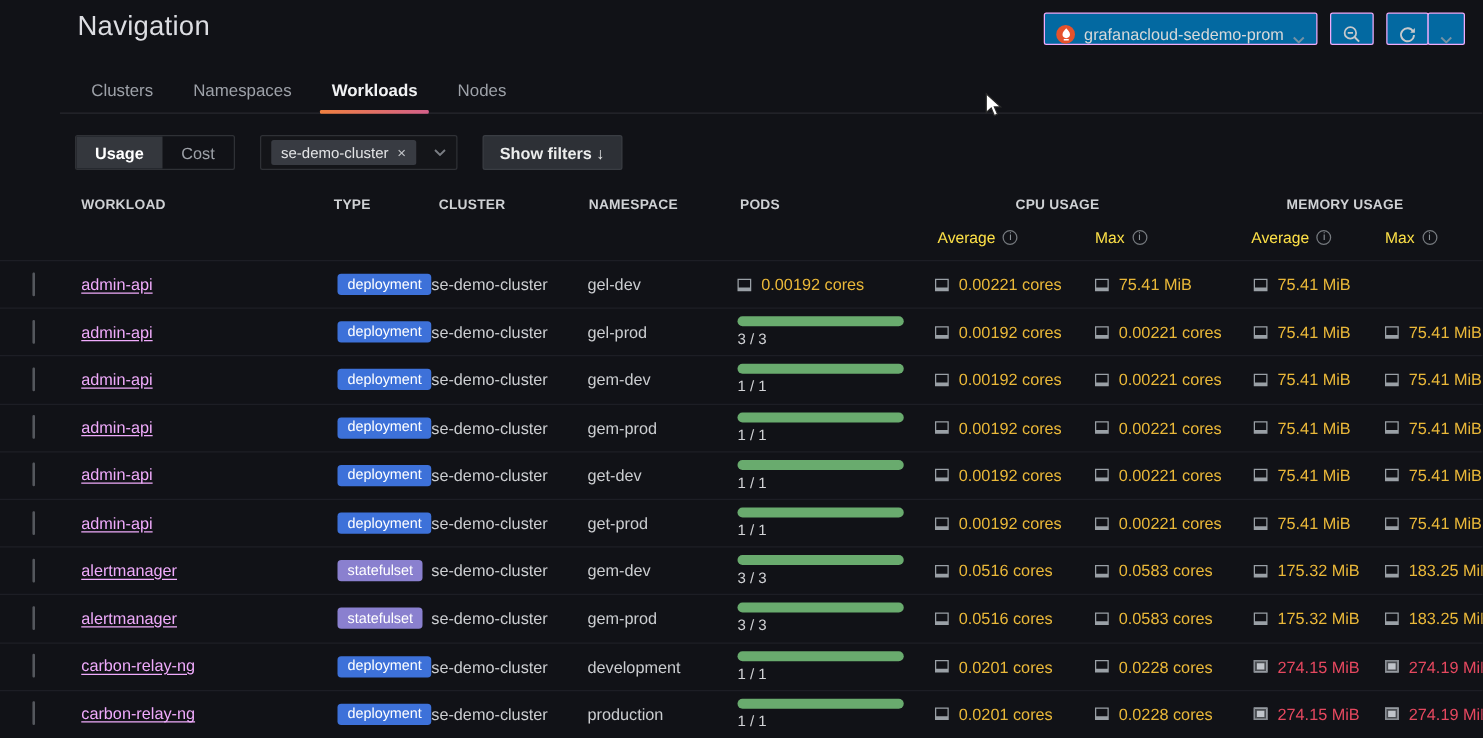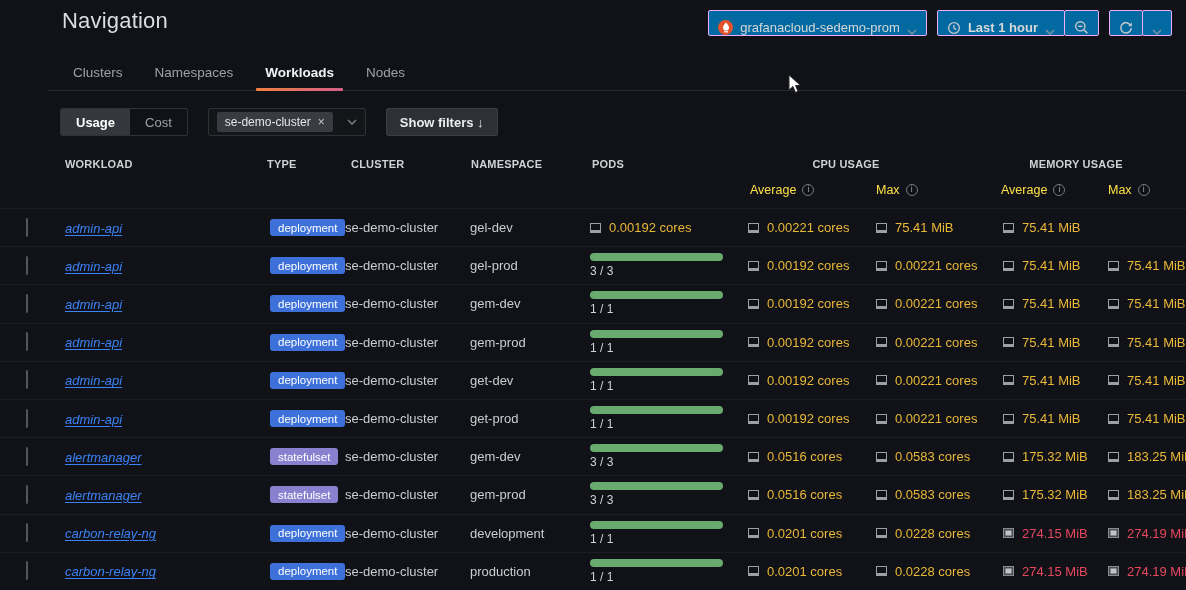--- a/index.html
+++ b/index.html
@@ -59,21 +59,21 @@
   .tbl-head { position:absolute; left:0; top:150px; width:1250px; height:58px; font-size:11px; font-weight:700; color:#cfd1d4; }
   .tbl-head .col-lab { position:absolute; top:8px; letter-spacing:.2px; }
   .tbl-head .sub-lab { position:absolute; top:33px; font-size:12.5px; font-weight:400; color:#fde047; display:flex; align-items:center; }
   .info-icon { display:inline-block; width:12px; height:12px; border:1px solid #75797e; border-radius:50%; margin-left:6px; position:relative; }
   .info-icon::after { content:"i"; position:absolute; left:0; right:0; top:-1px; text-align:center; font-size:8.5px; color:#9aa0a6; }
 
   .rows { position:absolute; left:0; top:208px; width:1250px; }
   .row { display:grid; grid-template-columns:39px 205px 75px 125px 120px 158px 128px 127px 105px 160px;
     padding-left:26px; height:38.2px; align-items:center; border-top:1px solid rgba(204,204,220,.07); }
   .checkbox { width:15px; height:15px; border:1px solid #54575d; border-radius:3px; background:#24262b; cursor:pointer; }
-  .wl-link { font-size:13px; color:#3b82f6; text-decoration:underline; text-underline-offset:2px; cursor:pointer;font-style:italic; }
+  .wl-link { font-size:13px; color:#f0abfc; text-decoration:underline; text-underline-offset:2px; cursor:pointer; }
   .badge { justify-self:start; padding:2.5px 8px; border-radius:3px; font-size:11.5px; color:#fff; }
   .badge.deployment { background:var(--badge-blue); }
   .badge.statefulset { background:var(--badge-purple); }
   .cell-txt { font-size:13px; color:#cbcdd0; }
   .pods-cell { display:flex; flex-direction:column; gap:3px; justify-content:center; }
   .bar { width:133px; height:8px; border-radius:4px; }
   .bar.ok { background:var(--bar-green); }
   .bar.empty { background:var(--bar-empty); }
   .pods-lab { font-size:12px; color:#d2d3d6; }
   .metric { display:flex; align-items:center; gap:8px; font-size:13px; }
@@ -97,30 +97,20 @@
               <path d="M5 0.5c1.4 1.8 3 3.1 3 5A3 3 0 0 1 5 8.6 3 3 0 0 1 2 5.5c0-1.9 1.6-3.2 3-5z" fill="#fff"></path>
               <rect x="3" y="9.2" width="4" height="1.2" fill="#fff"></rect>
             </svg>
         </span>
         <span>grafanacloud-sedemo-prom</span>
         <svg class="chev" width="10" height="6" viewBox="0 0 10 6">
             <polyline points="1,1 5,5 9,1" fill="none" stroke="#9da1a8" stroke-width="1.5"></polyline>
           </svg>
       </div>
       <div class="btn-group">
-        <div class="tb-btn">
-          <svg width="14" height="14" viewBox="0 0 14 14">
-              <circle cx="7" cy="7" r="5.4" fill="none" stroke="#c7c9cc" stroke-width="1.3"></circle>
-              <path d="M7 4v3.2l2.2 1.4" fill="none" stroke="#c7c9cc" stroke-width="1.3"></path>
-            </svg>
-          <span style="font-weight:700">Last 1 hour</span>
-          <svg class="chev" width="10" height="6" viewBox="0 0 10 6">
-              <polyline points="1,1 5,5 9,1" fill="none" stroke="#9da1a8" stroke-width="1.5"></polyline>
-            </svg>
-        </div>
         <div class="tb-btn">
           <svg width="15" height="15" viewBox="0 0 15 15">
               <circle cx="6.3" cy="6.3" r="4.6" fill="none" stroke="#c7c9cc" stroke-width="1.4"></circle>
               <line x1="9.8" y1="9.8" x2="13.3" y2="13.3" stroke="#c7c9cc" stroke-width="1.6"></line>
               <line x1="4.2" y1="6.3" x2="8.4" y2="6.3" stroke="#c7c9cc" stroke-width="1.4"></line>
             </svg>
         </div>
       </div>
       <div class="btn-group">
         <div class="tb-btn">

